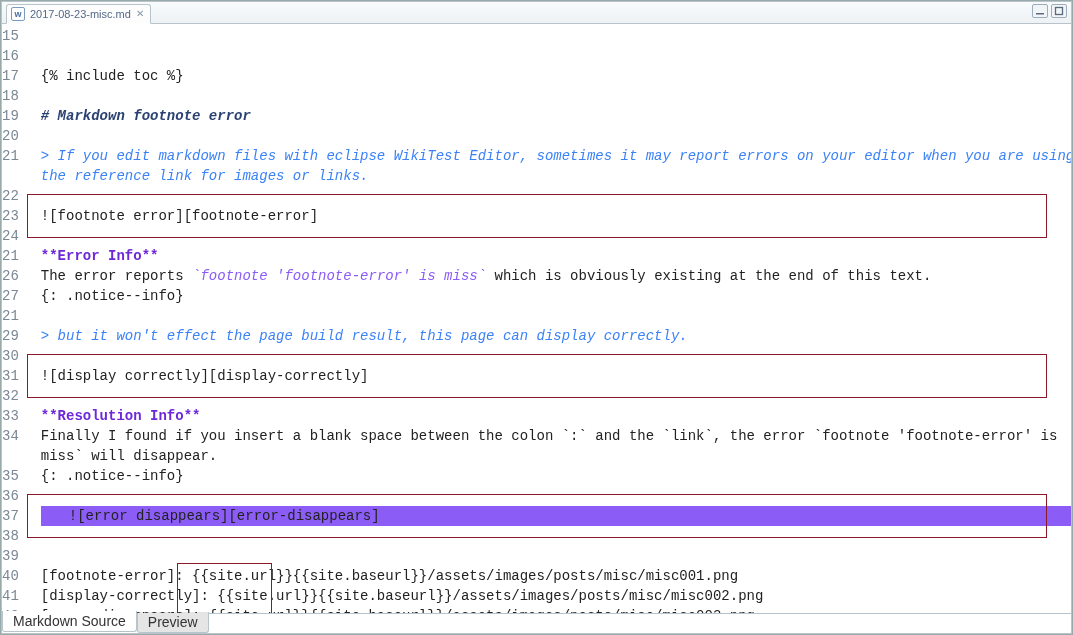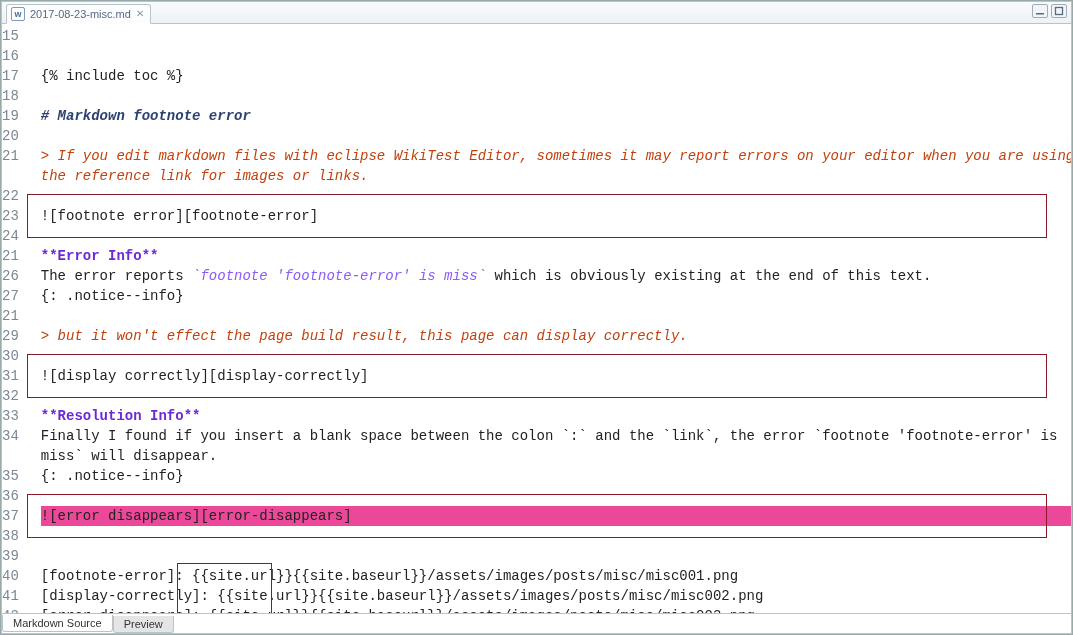--- a/index.html
+++ b/index.html
@@ -78,25 +78,25 @@
   .code {
     flex: 1; padding: 2px 4px;
     position: relative;
     white-space: pre;
     color: #222;
   }
   .line { height: 20px; line-height: 20px; }
   .gutter .line { height: 20px; line-height: 20px; }
 
   .hd  { color:#2a4171; font-weight:bold; font-style:italic; }
-  .bq  { color:#c2410c; font-style:italic; }
+  .bq  { color:#3b82f6; font-style:italic; }
   .bs  { color:#6d28d9; font-weight:bold; }
   .cs  { color:#8b5cf6; font-style:italic; }
   .lk  { color:#222;text-align:right; }
-  .cur { background:#ec4899; }
+  .cur { background:#8b5cf6;padding-left:28px; }
 
   
   .errbox {
     position: absolute;
     border: 1.5px solid #8a1a2a;
     pointer-events: none;
   }
   .errbox.small {
     border-width: 1.5px;
   }
@@ -122,21 +122,21 @@
     border-radius:2px;
   }
 
   
   .bottom-tabs {
     height: 20px;
     background: #fff;
     border-top: 1px solid #b8c4cc;
     display: flex; align-items: flex-end;
     font-family: Tahoma, sans-serif;
-    font-size: 11px;
+    font-size: 14px;
   }
   .btab {
     padding: 2px 10px;
     border: 1px solid #b8c4cc;
     border-top: none;
     margin-left: 0;
     color: #333;
     background:#e5e5e5;
     border-radius: 0 0 3px 3px;
   }

